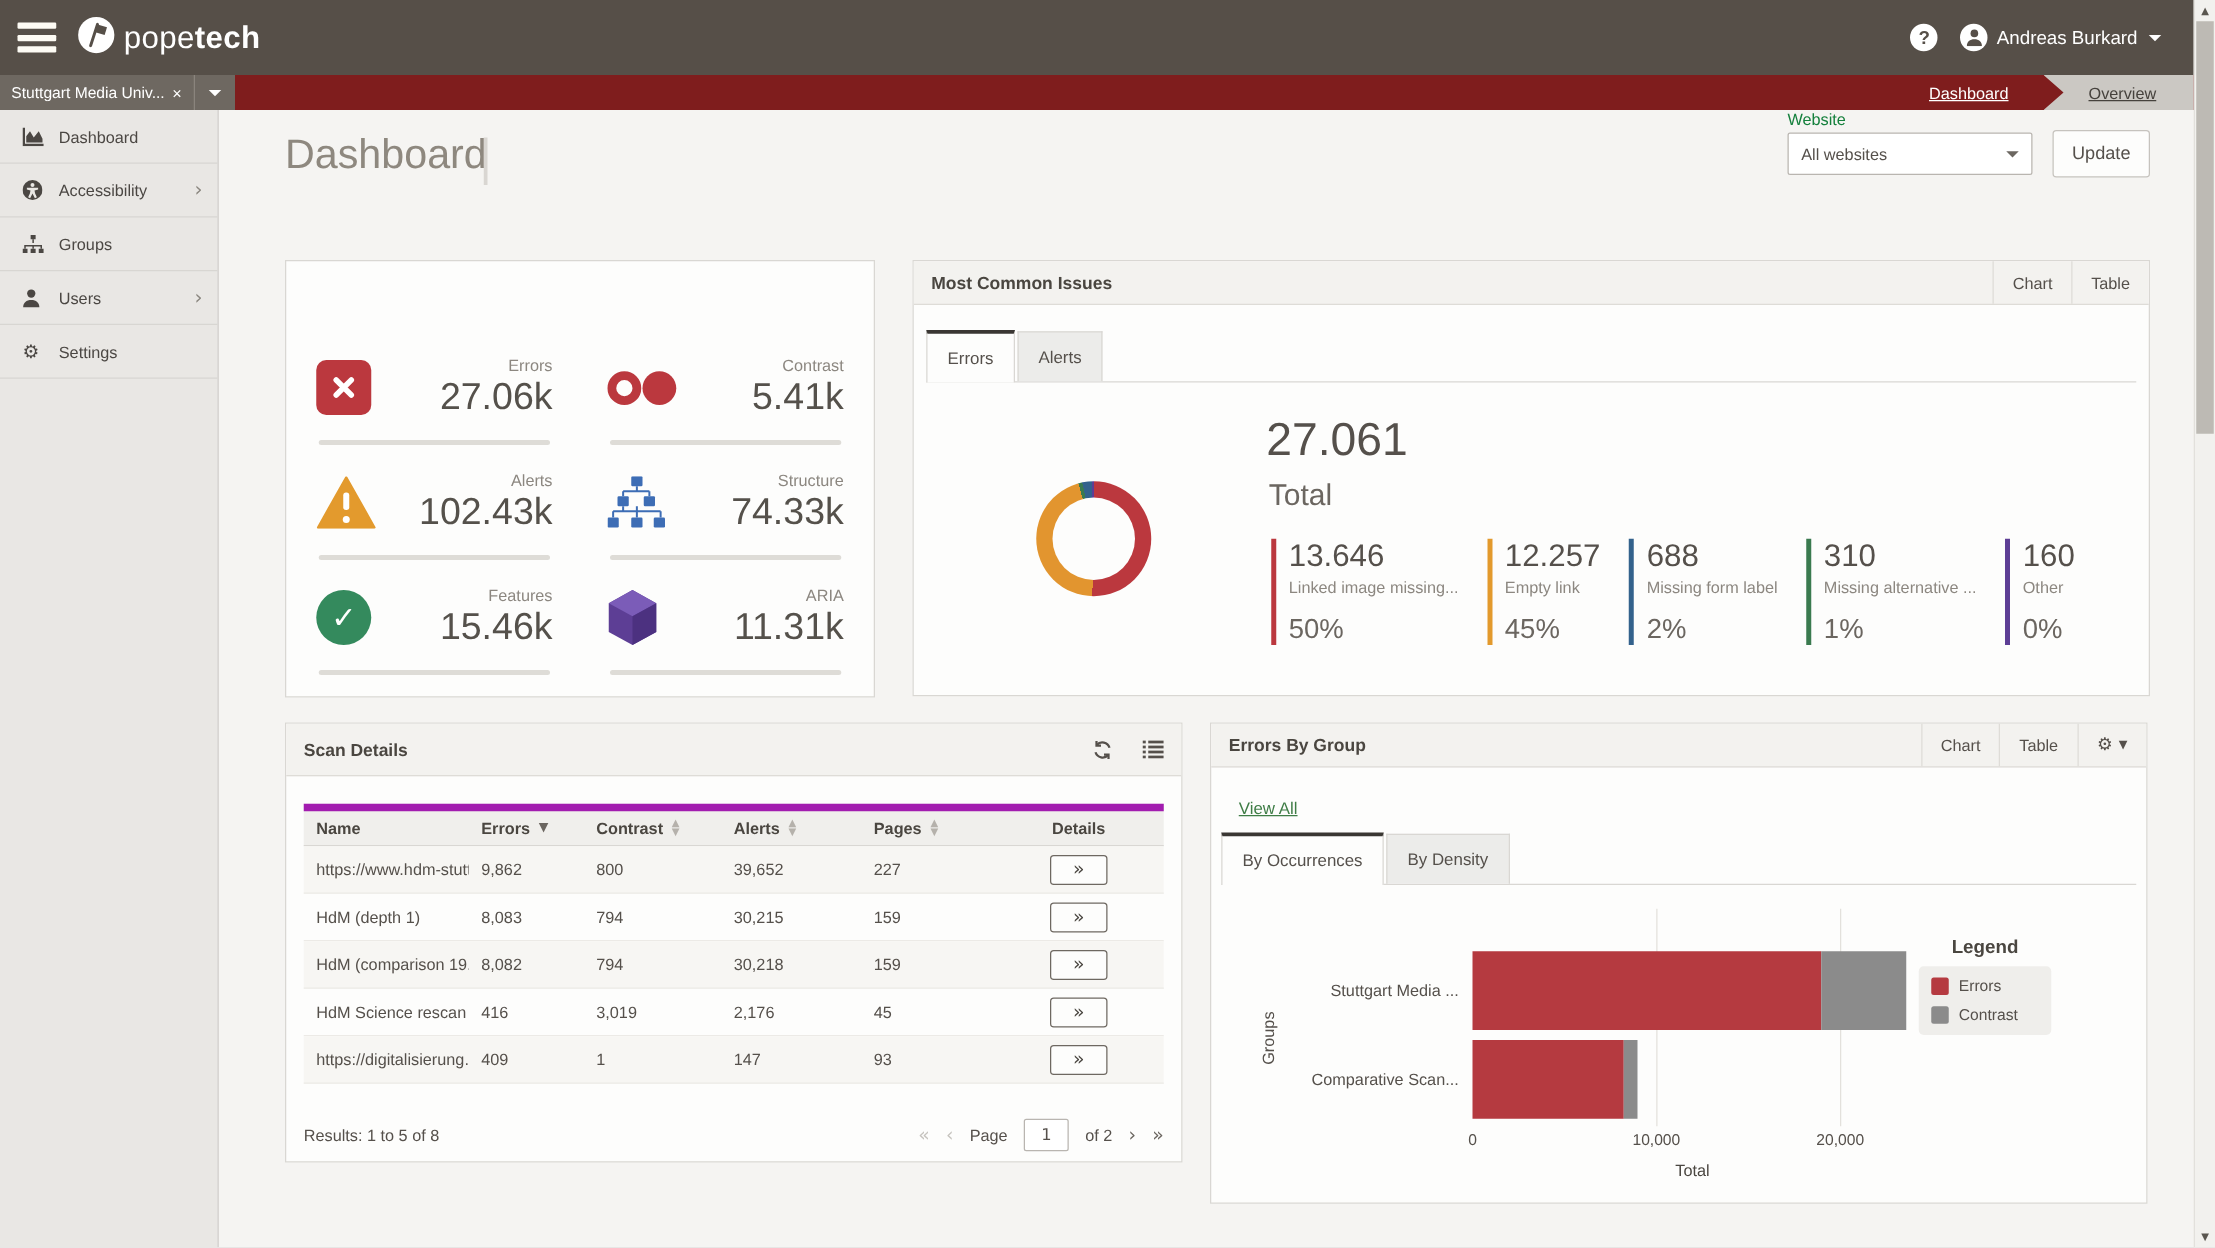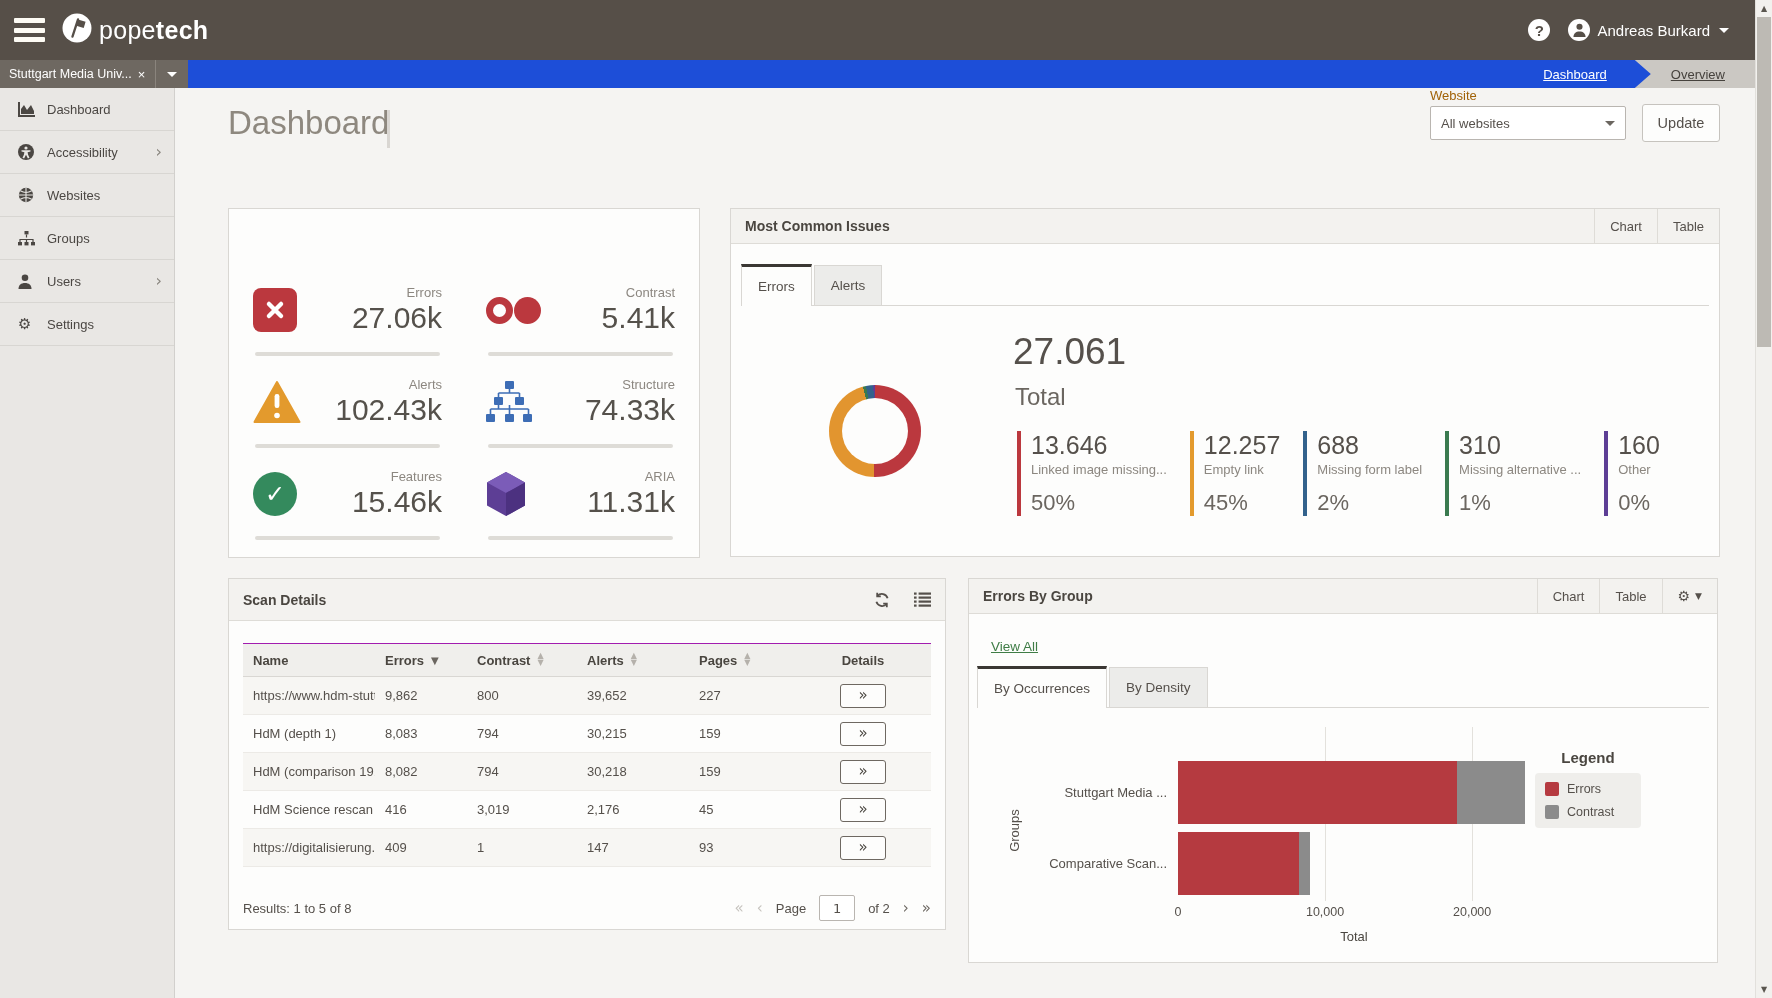--- a/index.html
+++ b/index.html
@@ -14,41 +14,41 @@
   .brand-text{color:#fff;font-size:25px;letter-spacing:.3px;}
   .brand-text .light{font-weight:300;}
   .brand-text .bold{font-weight:700;}
   .topbar-right{margin-left:auto;display:flex;align-items:center;gap:18px;margin-right:26px;}
   .help-btn{width:22px;height:22px;border-radius:50%;background:#fff;color:#564f48;font-weight:700;font-size:15px;display:flex;align-items:center;justify-content:center;cursor:pointer;}
   .user-menu{display:flex;align-items:center;gap:7px;color:#fff;font-size:15px;cursor:pointer;}
   .user-avatar{width:22px;height:22px;border-radius:50%;background:#fff;display:flex;align-items:center;justify-content:center;}
   .caret-down{width:0;height:0;border-left:5px solid transparent;border-right:5px solid transparent;border-top:5px solid #fff;margin-left:2px;}
 
   
-  .ctxbar{position:absolute;left:0;top:60px;width:1755px;height:28px;background:#1d4ed8;display:flex;align-items:stretch;box-sizing:border-box;}
+  .ctxbar{position:absolute;left:0;top:60px;width:1755px;height:28px;background:#7f1d1d;display:flex;align-items:stretch;box-sizing:border-box;}
   .org-tab{background:#6e6861;color:#fff;font-size:12.5px;display:flex;align-items:center;padding:0 0 0 9px;width:188px;box-sizing:border-box;cursor:pointer;}
   .org-label{white-space:nowrap;overflow:hidden;max-width:128px;}
   .org-close{color:#fff;font-size:13px;margin-left:6px;cursor:pointer;}
   .org-caret{margin-left:auto;align-self:stretch;display:flex;align-items:center;padding:0 11px;border-left:1px solid #8a847d;cursor:pointer;}
   .org-caret i{width:0;height:0;border-left:5px solid transparent;border-right:5px solid transparent;border-top:5px solid #fff;display:block;}
   .crumbs{margin-left:auto;display:flex;align-items:stretch;}
   .crumb-parent{color:#fff;font-size:13px;text-decoration:underline;display:flex;align-items:center;margin-right:28px;cursor:pointer;}
   .crumb-current{background:#cbc8c3;clip-path:polygon(0 0,16px 50%,0 100%,100% 100%,100% 0);padding:0 30px 0 36px;display:flex;align-items:center;color:#46423d;font-size:13px;text-decoration:underline;cursor:pointer;}
 
   
   .sidebar{position:absolute;left:0;top:88px;width:175px;bottom:0;background:#e9e7e4;border-right:1px solid #d2d0cd;box-sizing:border-box;}
   .sb-item{height:43px;display:flex;align-items:center;padding:0 12px 0 18px;border-bottom:1px solid #d8d6d2;color:#4b4743;font-size:13px;gap:11px;cursor:pointer;box-sizing:border-box;}
   .sb-icon{width:18px;display:flex;align-items:center;color:#4b4743;}
   .sb-icon .uni{font-size:15px;line-height:1;}
   .sb-chev{margin-left:auto;color:#8a867f;font-size:16px;line-height:1;}
 
   
   .page-title{position:absolute;left:228px;top:104px;font-size:33px;color:#8e887f;font-weight:400;}
   .title-divider{position:absolute;left:387px;top:110px;width:3px;height:38px;background:#d9d6d2;}
-  .wf-label{position:absolute;left:1430px;top:88px;font-size:13px;color:#a16207;}
+  .wf-label{position:absolute;left:1430px;top:88px;font-size:13px;color:#15803d;}
   .wf-select{position:absolute;left:1430px;top:106px;width:196px;height:34px;background:#fff;border:1px solid #b9b5b0;border-radius:2px;display:flex;align-items:center;justify-content:space-between;padding:0 10px;font-size:13px;color:#55504b;box-sizing:border-box;cursor:pointer;}
   .wf-select .sel-caret{width:0;height:0;border-left:5px solid transparent;border-right:5px solid transparent;border-top:5px solid #6b6660;}
   .wf-update{position:absolute;left:1642px;top:104px;width:78px;height:38px;background:#fdfdfc;border:1px solid #c6c3be;border-radius:3px;font-size:14.5px;color:#55504b;cursor:pointer;font-family:inherit;}
 
   
   .panel{position:absolute;background:#fdfdfc;border:1px solid #d9d7d3;box-sizing:border-box;}
   .panel-h{height:35px;background:#f3f2ef;border-bottom:1px solid #dedcd7;display:flex;align-items:center;padding-left:14px;font-size:14px;font-weight:700;color:#4a4640;box-sizing:border-box;}
   .ph-btns{margin-left:auto;display:flex;align-self:stretch;}
   .ph-btn{display:flex;align-items:center;gap:5px;padding:0 15px;border-left:1px solid #dedcd7;font-size:13px;font-weight:400;color:#55504b;cursor:pointer;}
   .ph-icongroup{margin-left:auto;display:flex;align-items:center;gap:24px;padding-right:14px;}
@@ -78,21 +78,21 @@
   .mci-total-label{position:absolute;left:284px;top:174px;font-size:24px;color:#6b6660;}
   .mci-stats{position:absolute;left:286px;top:222px;display:flex;gap:23px;}
   .stat{border-left:4px solid #999;padding-left:10px;}
   .stat-value{font-size:25px;color:#55504b;}
   .stat-label{font-size:13px;color:#8c8780;margin-top:2px;white-space:nowrap;}
   .stat-pct{font-size:22px;color:#6b6660;margin-top:13px;}
 
   
   .sd-table{position:absolute;left:14px;right:14px;top:64px;}
   .sd-hrow,.sd-row{display:grid;grid-template-columns:132px 92px 110px 112px 96px 1fr;align-items:center;box-sizing:border-box;}
-  .sd-hrow{height:34px;background:#f0efec;border-top:1px solid #a21caf;border-bottom:1px solid #d9d7d3;font-weight:700;font-size:13px;color:#4a4640;}
+  .sd-hrow{height:34px;background:#f0efec;border-top:6px solid #a21caf;border-bottom:1px solid #d9d7d3;font-weight:700;font-size:13px;color:#4a4640;}
   .sd-row{height:38px;font-size:13px;color:#55504b;border-bottom:1px solid #eceae6;}
   .sd-row.striped{background:#f7f6f3;}
   .sd-cell{padding-left:10px;white-space:nowrap;overflow:hidden;}
   .sd-hcell{padding-left:10px;display:flex;align-items:center;cursor:pointer;}
   .sort-both{display:inline-flex;flex-direction:column;margin-left:7px;color:#b5b1ab;font-size:8px;line-height:.85;font-family:"DejaVu Sans",sans-serif;}
   .sort-desc{margin-left:7px;color:#6b6660;font-size:10px;font-family:"DejaVu Sans",sans-serif;}
   .det-btn{width:46px;height:24px;background:#fdfdfc;border:1px solid #6e6861;border-radius:3px;font-size:15px;color:#4a4640;display:flex;align-items:center;justify-content:center;margin:0 auto;cursor:pointer;font-family:"DejaVu Sans",sans-serif;line-height:1;}
   .sd-pg{position:absolute;left:14px;right:14px;top:316px;display:flex;align-items:center;font-size:13px;color:#55504b;}
   .pg-right{margin-left:auto;display:flex;align-items:center;gap:13px;font-family:"DejaVu Sans",sans-serif;}
   .pg-dis{color:#c6c3be;font-size:15px;}
@@ -189,29 +189,20 @@
             <circle cx="8" cy="8" r="8" fill="currentColor"></circle>
             <circle cx="8" cy="4" r="1.6" fill="#e9e7e4"></circle>
             <path d="M3.5 6.2h9v1.4L9.6 8.3l.5 2.5 1.4 3-1.6.8-1.9-3.9-1.9 3.9-1.6-.8 1.4-3 .5-2.5-2.9-.7z" fill="#e9e7e4"></path>
           </svg>
         </span>
         <span class="sb-label">Accessibility</span>
         <span class="sb-chev uni">›</span>
       </div>
       <div class="sb-item">
         <span class="sb-icon">
-          <svg width="16" height="16" viewBox="0 0 16 16">
-            <circle cx="8" cy="8" r="7.2" fill="currentColor"></circle>
-            <path d="M8 .8v14.4M.8 8h14.4M2.3 3.8c3.4 2 8 2 11.4 0M2.3 12.2c3.4-2 8-2 11.4 0" stroke="#e9e7e4" stroke-width="1.1" fill="none"></path>
-          </svg>
-        </span>
-        <span class="sb-label">Websites</span>
-      </div>
-      <div class="sb-item">
-        <span class="sb-icon">
           <svg width="17" height="15" viewBox="0 0 17 15">
             <rect x="6.5" y="0" width="4" height="3.4" fill="currentColor"></rect>
             <rect x="0" y="11" width="4" height="3.4" fill="currentColor"></rect>
             <rect x="6.5" y="11" width="4" height="3.4" fill="currentColor"></rect>
             <rect x="13" y="11" width="4" height="3.4" fill="currentColor"></rect>
             <path d="M8.5 3.4v3M2 11V8.5h13V11M8.5 8.5V11" stroke="currentColor" stroke-width="1.2" fill="none"></path>
           </svg>
         </span>
         <span class="sb-label">Groups</span>
       </div>

